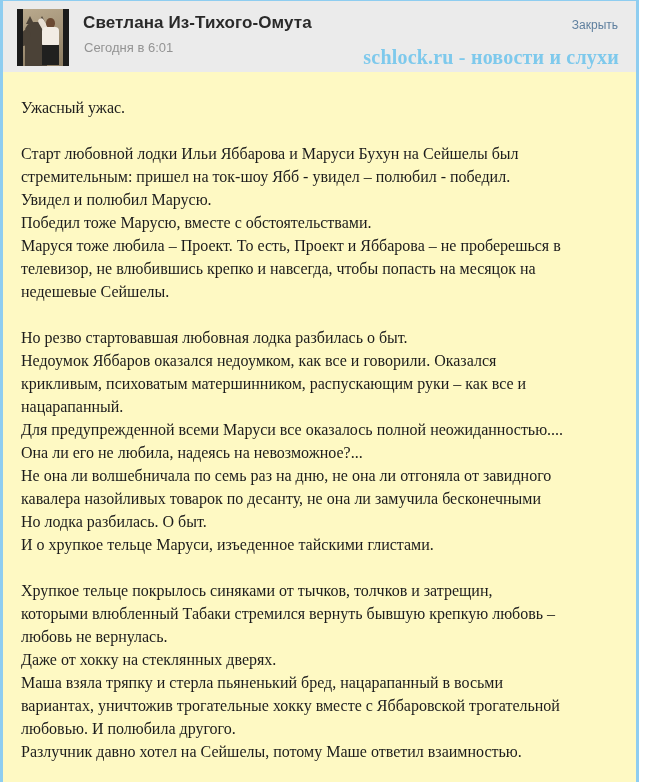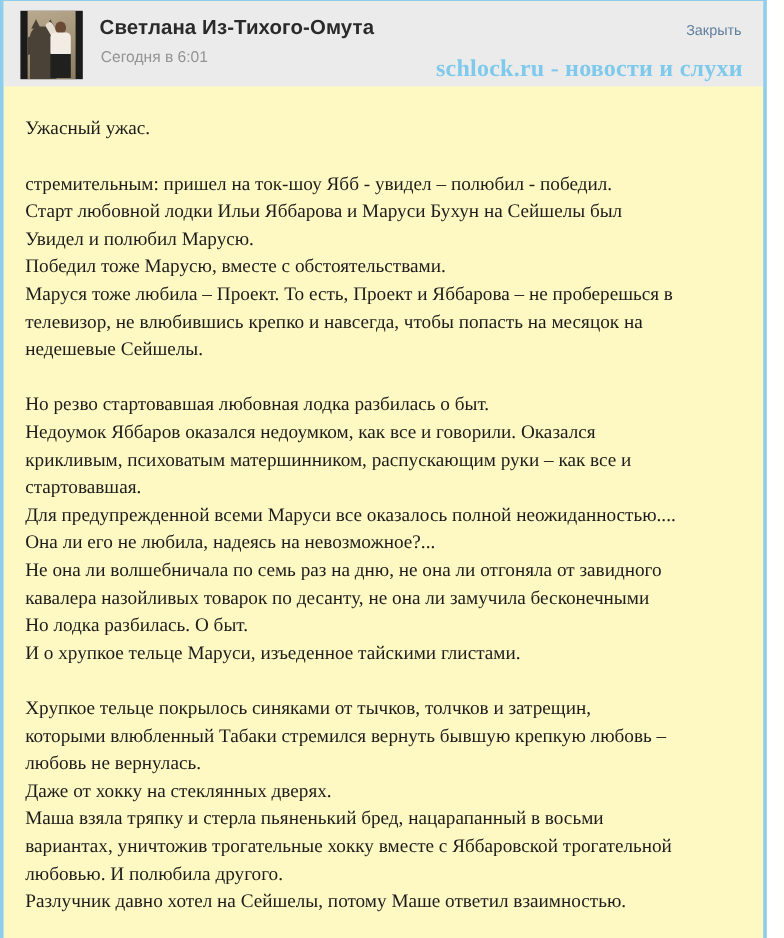--- a/index.html
+++ b/index.html
@@ -201,33 +201,33 @@
     <a class="close-link">Закрыть</a>
 
     <div class="watermark" style="color: rgb(126, 201, 236);">schlock.ru - новости и слухи</div>
   </div>
 
   <div class="post-body">
       <p class="para">
         <span class="para-line">Ужасный ужас.</span>
       </p>
       <p class="para">
+        <span class="para-line">Старт любовной лодки Ильи Яббарова и Маруси Бухун на Сейшелы был</span>
         <span class="para-line">стремительным: пришел на ток-шоу Ябб - увидел – полюбил - победил.</span>
-        <span class="para-line">Старт любовной лодки Ильи Яббарова и Маруси Бухун на Сейшелы был</span>
         <span class="para-line">Увидел и полюбил Марусю.</span>
         <span class="para-line">Победил тоже Марусю, вместе с обстоятельствами.</span>
         <span class="para-line">Маруся тоже любила – Проект. То есть, Проект и Яббарова – не проберешься в</span>
         <span class="para-line">телевизор, не влюбившись крепко и навсегда, чтобы попасть на месяцок на</span>
         <span class="para-line">недешевые Сейшелы.</span>
       </p>
       <p class="para">
         <span class="para-line">Но резво стартовавшая любовная лодка разбилась о быт.</span>
         <span class="para-line">Недоумок Яббаров оказался недоумком, как все и говорили. Оказался</span>
         <span class="para-line">крикливым, психоватым матершинником, распускающим руки – как все и</span>
-        <span class="para-line">стартовавшая.</span>
+        <span class="para-line">нацарапанный.</span>
         <span class="para-line">Для предупрежденной всеми Маруси все оказалось полной неожиданностью....</span>
         <span class="para-line">Она ли его не любила, надеясь на невозможное?...</span>
         <span class="para-line">Не она ли волшебничала по семь раз на дню, не она ли отгоняла от завидного</span>
         <span class="para-line">кавалера назойливых товарок по десанту, не она ли замучила бесконечными</span>
         <span class="para-line">Но лодка разбилась. О быт.</span>
         <span class="para-line">И о хрупкое тельце Маруси, изъеденное тайскими глистами.</span>
       </p>
       <p class="para">
         <span class="para-line">Хрупкое тельце покрылось синяками от тычков, толчков и затрещин,</span>
         <span class="para-line">которыми влюбленный Табаки стремился вернуть бывшую крепкую любовь –</span>

